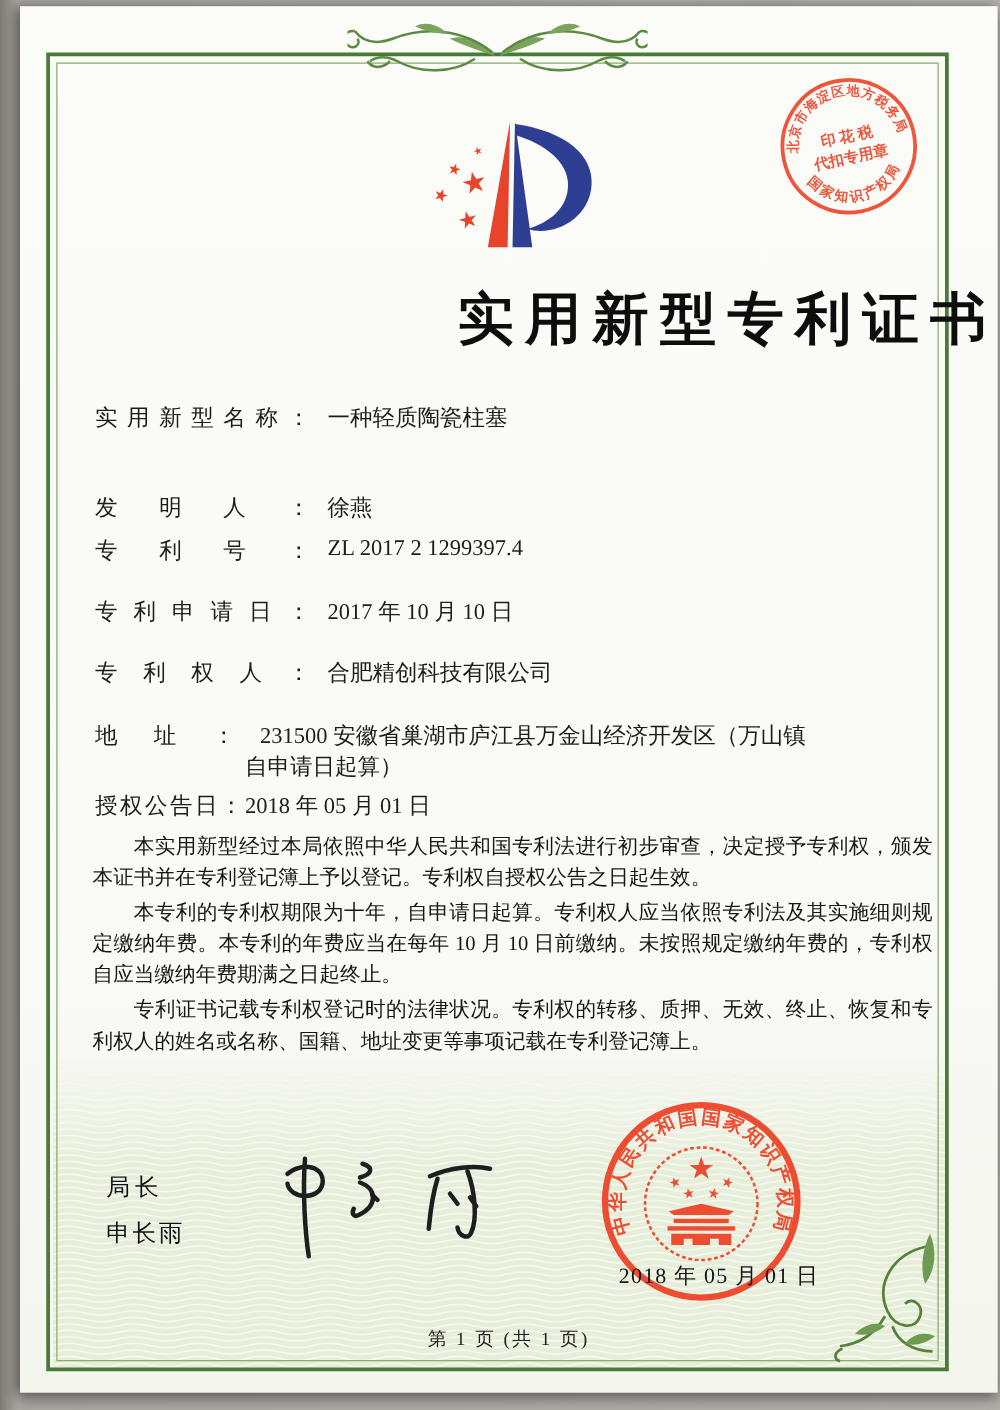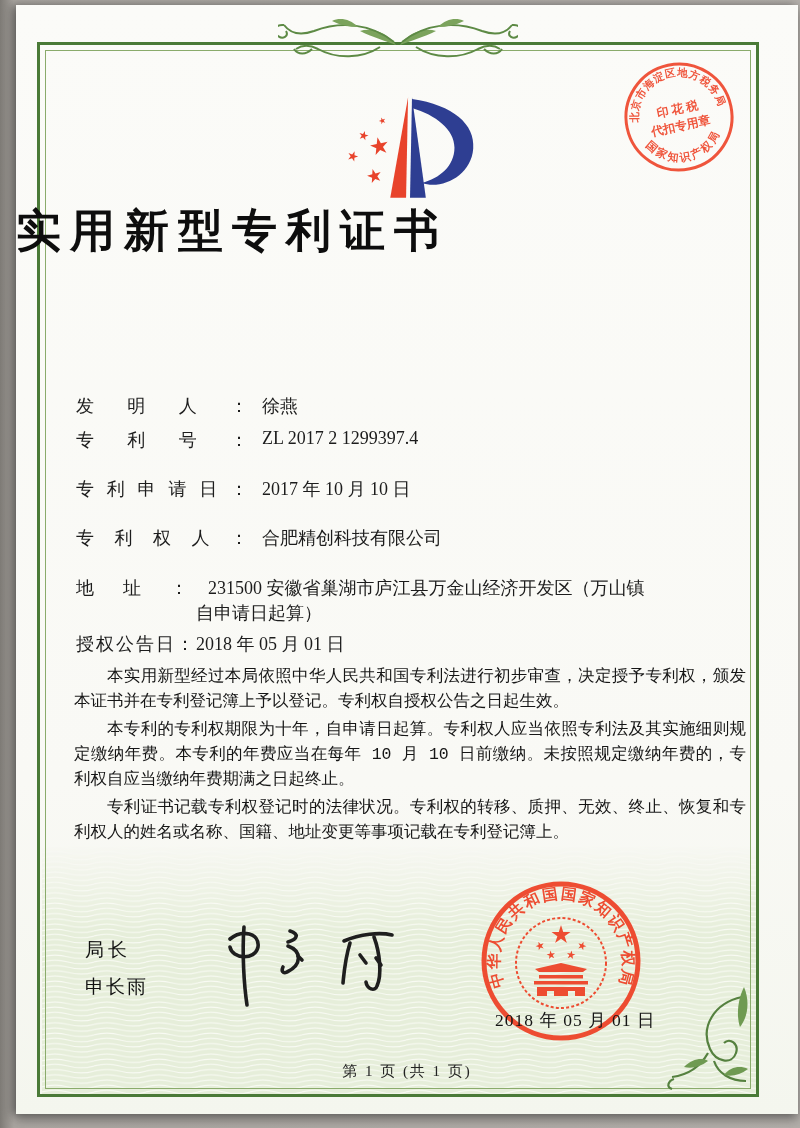--- a/index.html
+++ b/index.html
@@ -18,32 +18,32 @@
   .frame-inner{position:absolute;inset:5px;border:1.5px solid #8aab6b;}
   
   .guilloche{
     position:absolute;left:26px;top:840px;width:714px;height:252px;
     -webkit-mask-image:linear-gradient(to bottom,transparent 0,#000 85px);
     mask-image:linear-gradient(to bottom,transparent 0,#000 85px);
   }
   .cert-no{position:absolute;left:54px;top:90px;font-size:19px;letter-spacing:3px;color:#222;}
   .logo{position:absolute;left:317px;top:86px;}
   .title{
-    position:absolute;left:0;top:196px;width:100%;text-align:left;
+    position:absolute;left:0;top:220px;width:100%;text-align:right;
     font-size:45px;font-weight:bold;letter-spacing:9px;color:#0d0d0d;
   }
   .frow{position:absolute;left:60px;font-size:18px;color:#1c1c1c;white-space:nowrap;}
   .flabel{display:inline-block;width:172px;text-align:justify;text-align-last:justify;vertical-align:top;}
   .fvalue{margin-left:14px;}
   .alabel{display:inline-block;width:112px;text-align:justify;text-align-last:justify;vertical-align:top;}
   .avalue{margin-left:20px;}
   .addr2{position:absolute;left:180px;top:596px;font-size:18px;color:#1c1c1c;}
   .grant-right{position:absolute;left:434px;top:627px;font-size:18px;color:#1c1c1c;white-space:nowrap;}
   .glabel{letter-spacing:2px;}
-  .paras{position:absolute;left:58px;top:659px;width:672px;font-size:16.5px;line-height:25px;color:#161616;text-align:justify;font-family:Liberation Mono, monospace;}
+  .paras{position:absolute;left:58px;top:659px;width:672px;font-size:16.5px;line-height:25px;color:#161616;text-align:justify;}
   .paras p{margin:0 0 3px 0;text-indent:2em;}
   .signer-title{position:absolute;left:69px;top:932px;font-size:19px;letter-spacing:4px;color:#111;font-family:Liberation Sans, sans-serif;}
   .signer-name{position:absolute;left:69px;top:969px;font-size:19px;letter-spacing:2px;color:#111;font-family:"Liberation Sans","DejaVu Sans",sans-serif;}
   .signature{position:absolute;left:192px;top:896px;}
   .seal-main{position:absolute;left:455px;top:866px;}
   .seal-date{position:absolute;left:479px;top:1003px;font-size:17.5px;color:#151515;letter-spacing:1px;white-space:nowrap;}
   .page-footer{position:absolute;left:0;top:1057px;width:100%;text-align:center;font-size:15px;color:#222;letter-spacing:2px;}
   .tax-stamp{position:absolute;left:603px;top:52px;transform:rotate(-12deg);}
   .ornament-top{position:absolute;left:262px;top:10px;}
   .corner-flourish{position:absolute;left:648px;top:974px;}
@@ -102,20 +102,23 @@
     <path d="M80,8 C122,14 144,34 142,58 C140,86 110,100 90,93 C108,88 123,76 123,57 C123,39 104,24 80,17 Z" fill="#2e3e92"></path>
     <use href="#star" xlink:href="#star" transform="translate(50,30) scale(0.35) rotate(-20)" fill="#e8432b"></use>
     <use href="#star" xlink:href="#star" transform="translate(31,45) scale(0.5) rotate(15)" fill="#e8432b"></use>
     <use href="#star" xlink:href="#star" transform="translate(47,56) scale(0.95) rotate(-12)" fill="#e8432b"></use>
     <use href="#star" xlink:href="#star" transform="translate(20,66) scale(0.55) rotate(20)" fill="#e8432b"></use>
     <use href="#star" xlink:href="#star" transform="translate(42,86) scale(0.75) rotate(-15)" fill="#e8432b"></use>
   </svg>
 
   <div class="title">实用新型专利证书</div>
 
+  <div class="frow" style="top:317px">
+    <span class="flabel">实用新型名称：</span><span class="fvalue">一种轻质陶瓷柱塞</span>
+  </div>
   <div class="frow" style="top:389px">
     <span class="flabel">发明人：</span><span class="fvalue">徐燕</span>
   </div>
   <div class="frow" style="top:423px">
     <span class="flabel">专利号：</span><span class="fvalue">ZL 2017 2 1299397.4</span>
   </div>
   <div class="frow" style="top:472px">
     <span class="flabel">专利申请日：</span><span class="fvalue">2017 年 10 月 10 日</span>
   </div>
   <div class="frow" style="top:521px">

